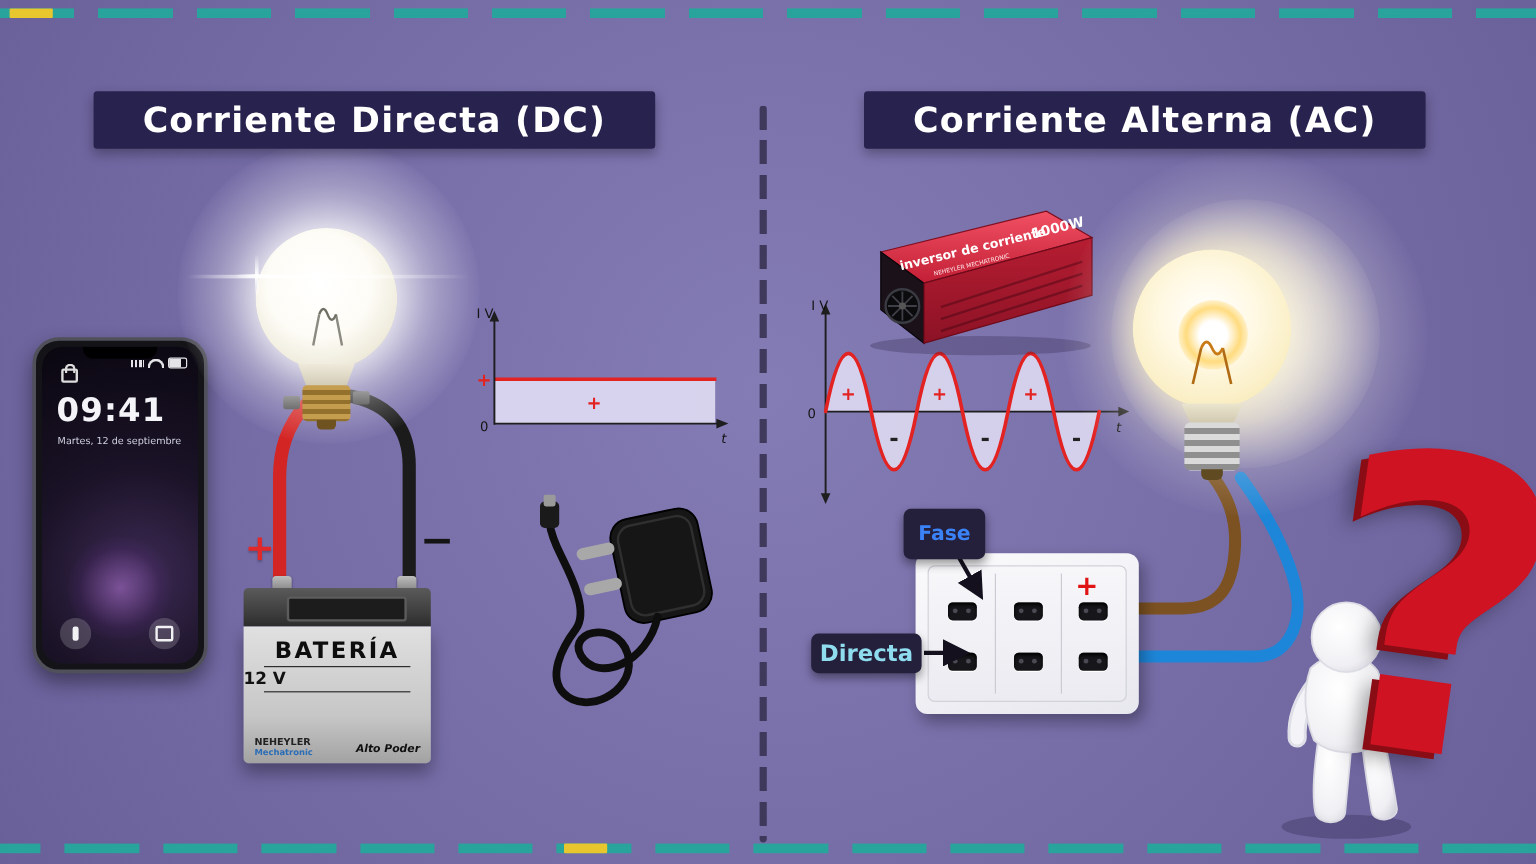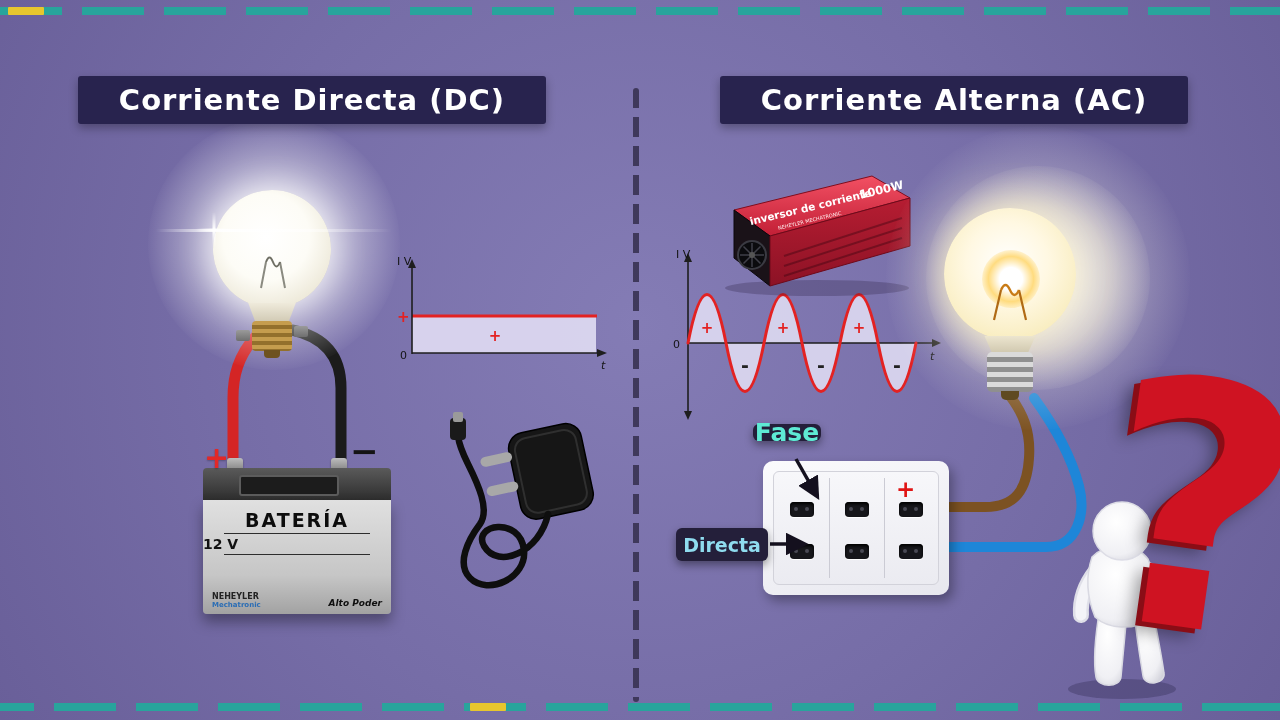--- a/index.html
+++ b/index.html
@@ -79,21 +79,21 @@
   .bulb-glass-ac{left:944px;top:208px;width:132px;height:132px;box-shadow:0 0 46px rgba(255,244,200,.95);
     background:radial-gradient(circle at 48% 42%, #ffffff 0%, #fff8e2 40%, #f8ecbd 78%, #e9d8a0 100%);}
   .bulb-core{position:absolute;left:38px;top:42px;width:58px;height:58px;border-radius:50%;
     background:radial-gradient(circle, #ffffff 0 28%, rgba(255,216,115,.9) 55%, rgba(255,216,115,0) 78%);}
   .bulb-neck-ac{left:981px;top:336px;width:58px;height:18px;background:linear-gradient(#ece5cf,#cec6ad);}
   .bulb-base-ac{left:987px;top:352px;width:46px;height:40px;border-radius:5px;
     background:repeating-linear-gradient(180deg,#dadada 0 5px,#8f8f8f 5px 10px);}
   .bulb-base-ac::after{content:"";position:absolute;left:14px;bottom:-8px;width:18px;height:9px;background:#5f4a21;border-radius:0 0 5px 5px;}
 
   
-  .battery{position:absolute;left:203px;top:468px;width:188px;height:146px;text-decoration:underline;}
+  .battery{position:absolute;left:203px;top:490px;width:156px;height:146px;text-decoration:underline;}
   .bat-terminal{position:absolute;top:-10px;width:16px;height:14px;border-radius:3px;
     background:linear-gradient(#bdbdbd,#7d7d7d);box-shadow:0 1px 2px rgba(0,0,0,.4);}
   .t-pos{left:24px;} .t-neg{left:128px;}
   .bat-top{position:absolute;top:0;left:0;width:100%;height:32px;border-radius:4px 4px 0 0;
     background:linear-gradient(#5a5a5a,#2e2e2e);}
   .bat-handle{position:absolute;left:36px;top:7px;width:96px;height:17px;background:#1c1c1c;border:2px solid #5c5c5c;border-radius:3px;}
   .bat-body{position:absolute;top:32px;left:0;width:100%;height:114px;border-radius:0 0 4px 4px;
     background:linear-gradient(180deg,#e0e0e0 0%,#c6c6c6 66%,#a2a2a2 100%);
     box-shadow:0 8px 14px rgba(0,0,0,.35);}
   .bat-name{margin-top:9px;text-align:center;font-size:19px;font-weight:bold;color:#0d0d0d;letter-spacing:2px;}
@@ -125,21 +125,21 @@
     background:linear-gradient(#f7f7fa,#ebebf1);}
   .outlet-sep{position:absolute;top:6px;bottom:6px;width:1px;background:#cbcbd4;}
   .sep1{left:55px;} .sep2{left:110px;}
   .hole{position:absolute;width:24px;height:15px;background:#17171b;border-radius:4px;
     box-shadow:inset 0 2px 3px #000, 0 1px 0 #ffffff;}
   .hole::before{content:"";position:absolute;left:4px;top:5px;width:4px;height:4px;border-radius:50%;
     background:#4a4a54;box-shadow:11px 0 0 #4a4a54;}
 
   .tag{position:absolute;background:#241f3a;border-radius:6px;display:flex;align-items:center;justify-content:center;
     font-weight:bold;box-shadow:0 4px 8px rgba(0,0,0,.4);}
-  #fase-tag{left:753px;top:424px;width:68px;height:17px;color:#5eead4;font-size:25px;}
+  #fase-tag{left:753px;top:424px;width:68px;height:42px;color:#3b82f6;font-size:17px;}
   #neutro-tag{left:676px;top:528px;width:92px;height:33px;color:#8fdcef;font-size:19px;}
 
   .qmark{position:absolute;left:1100px;top:340px;font-size:340px;font-weight:bold;line-height:1;
     color:#cf1322;transform:rotate(8deg);
     text-shadow:-6px 5px 0 #8a0d16, -11px 10px 16px rgba(0,0,0,.35);}
 </style>
 </head>
 <body>
 
 <div class="stage">
@@ -184,20 +184,40 @@
     <text x="239" y="124" font-size="19" font-weight="bold" fill="#222222" text-anchor="middle">-</text>
   </svg>
 
   <svg id="wires-svg" class="abs" width="1280" height="720" viewBox="0 0 1280 720">
     <path d="M256 336 C238 356 233 376 233 398 L233 492" fill="none" stroke="#d42525" stroke-width="11" stroke-linecap="round"></path>
     <path d="M292 330 C330 338 341 362 341 388 L341 494" fill="none" stroke="#1b1b1b" stroke-width="11" stroke-linecap="round"></path>
     <path d="M918 507 L985 507 C1016 507 1027 489 1029 458 C1031 430 1022 412 1010 396" fill="none" stroke="#7c5222" stroke-width="10" stroke-linecap="round"></path>
     <path d="M918 547 L1046 547 C1078 547 1086 513 1079 486 C1071 456 1053 424 1034 398" fill="none" stroke="#1e86d8" stroke-width="10" stroke-linecap="round"></path>
   </svg>
 
+  <div class="phone">
+    <div class="phone-screen">
+      <div class="phone-notch"></div>
+      <div class="phone-lock"></div>
+      <div class="status-icons">
+        <div class="st-signal"></div>
+        <div class="st-wifi"></div>
+        <div class="st-batt"></div>
+      </div>
+      <div class="phone-time">09:41</div>
+      <div class="phone-date">Martes, 12 de septiembre</div>
+      <div class="phone-flower"></div>
+      <div class="phone-btn left">
+          <div class="glyph glyph-flash"></div>
+        </div>
+      <div class="phone-btn right">
+          <div class="glyph glyph-cam"></div>
+        </div>
+    </div>
+  </div>
 
   <div class="glow glow-dc abs"></div>
   <div class="bulb-glass bulb-glass-dc abs">
     <svg width="118" height="118" viewBox="0 0 118 118">
       <path d="M48 98 L53 72 M72 98 L67 72" stroke="#8a8a80" stroke-width="2" fill="none"></path>
       <path d="M53 72 q3.5 -9 7 0 q3.5 9 7 0" stroke="#6f6f64" stroke-width="2" fill="none"></path>
     </svg>
   </div>
   <div class="streak abs"></div>
   <div class="spark abs"></div>

